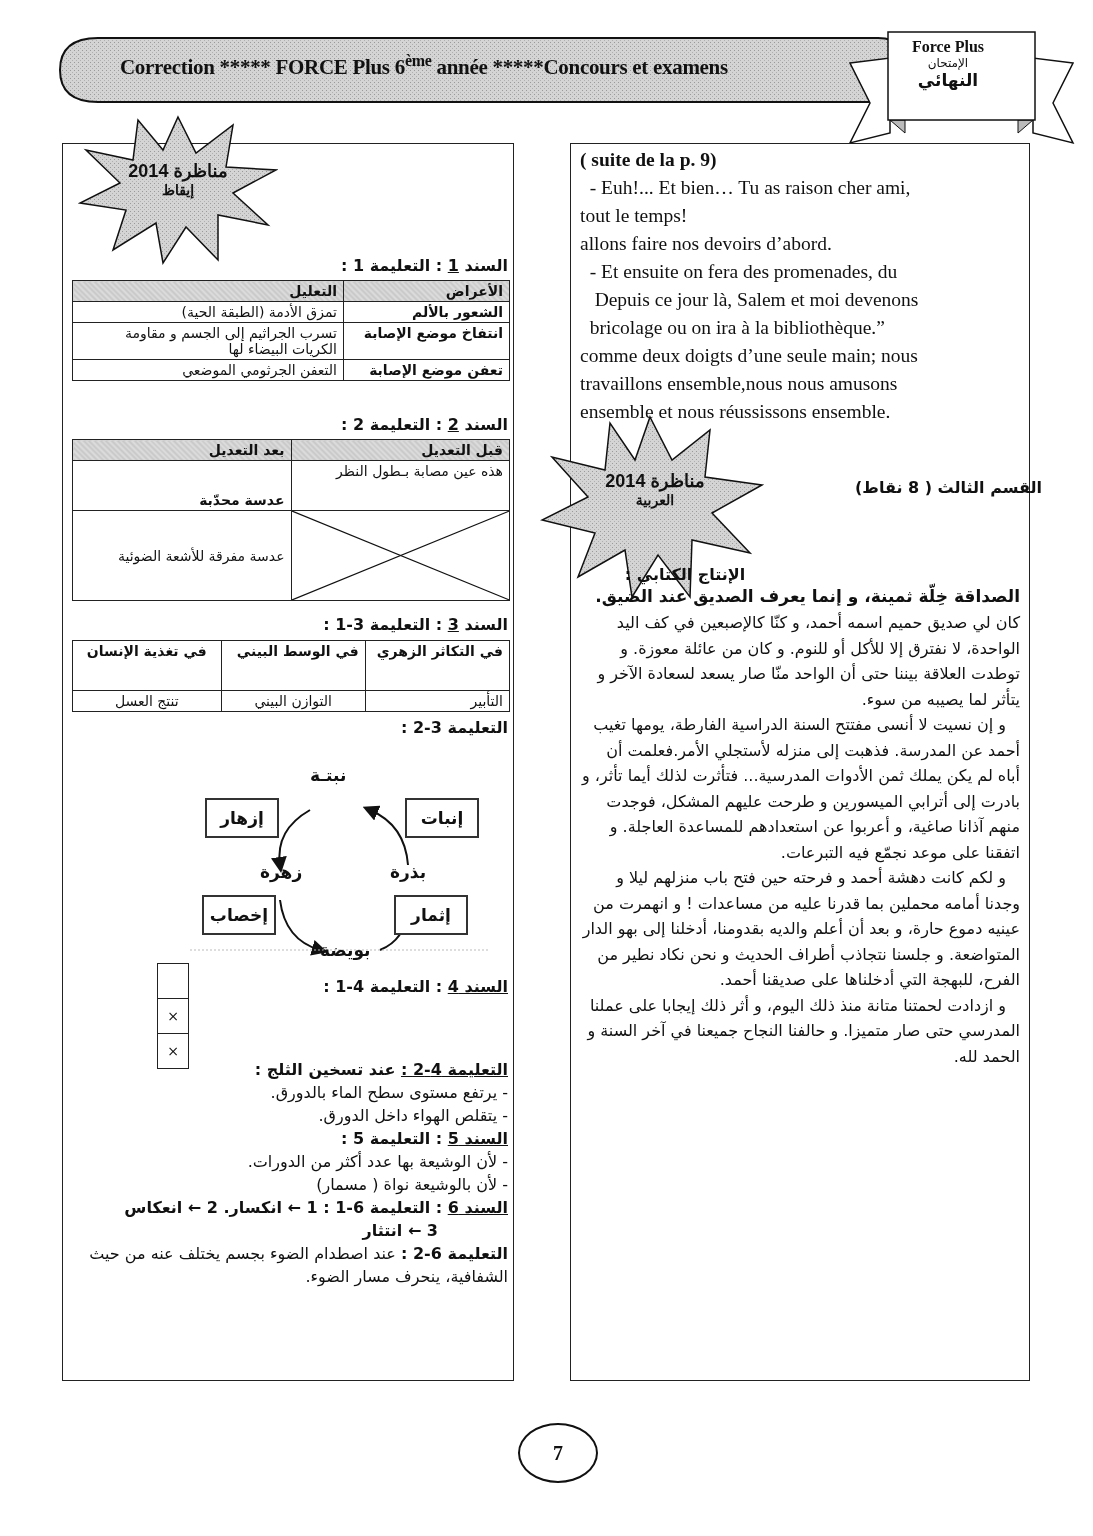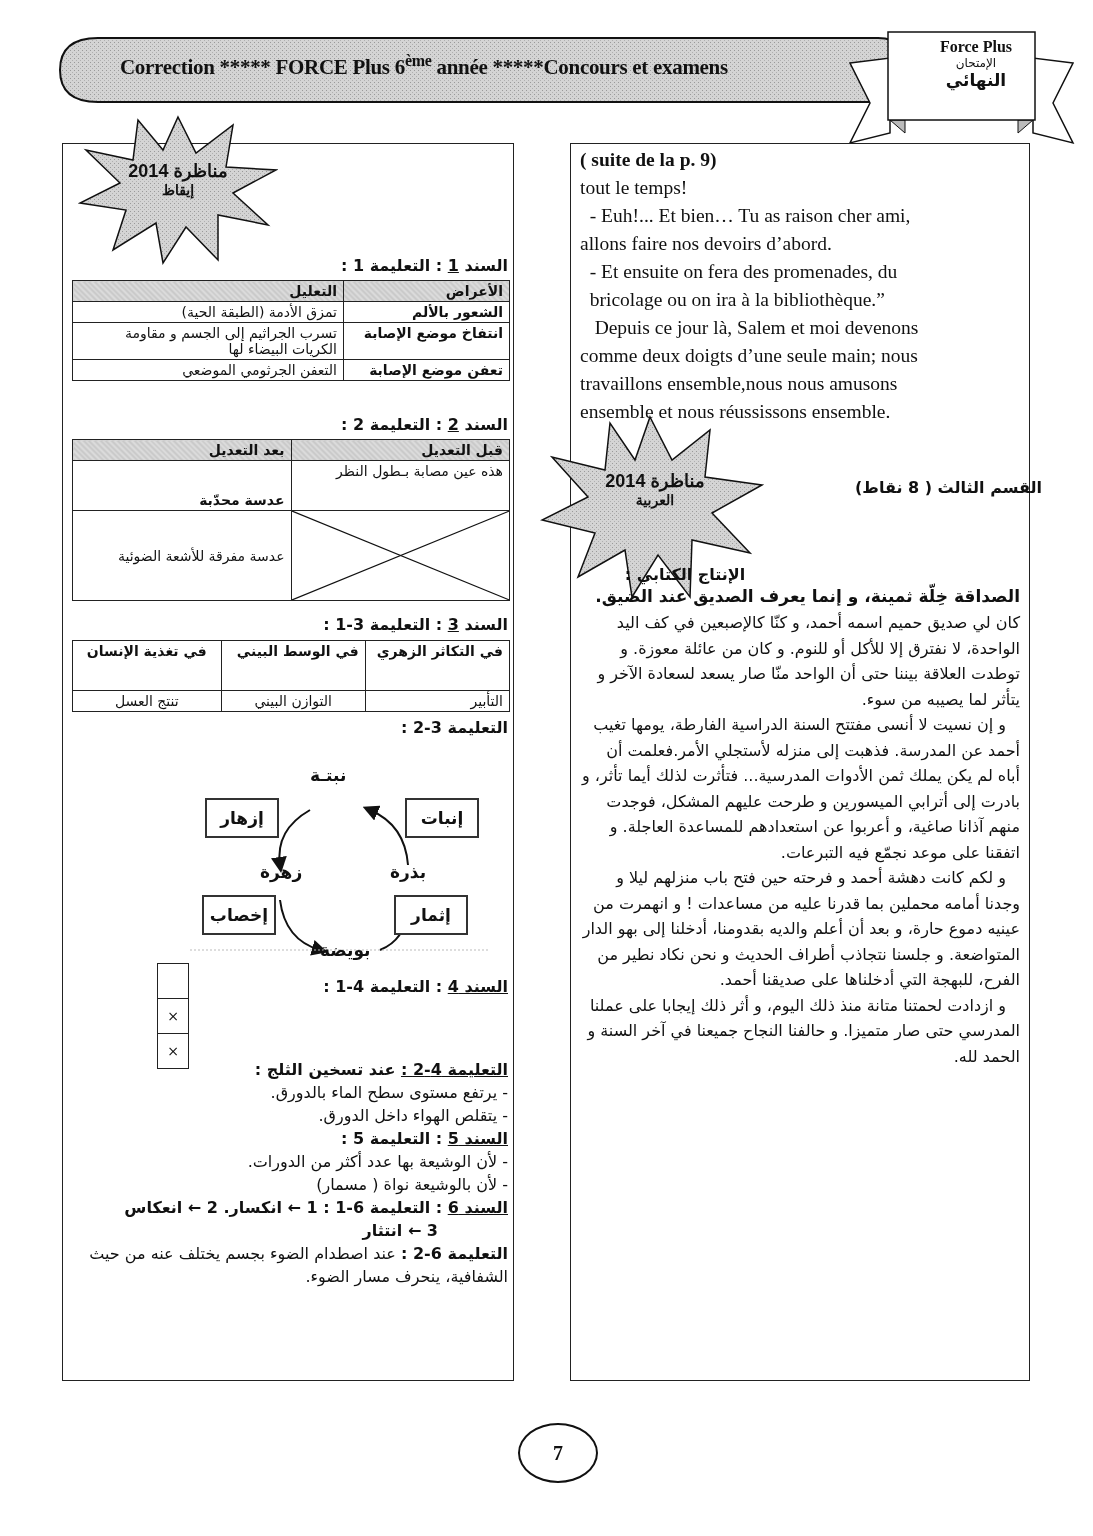--- a/index.html
+++ b/index.html
@@ -4,21 +4,21 @@
 <style>
   html, body { margin:0; padding:0; background:#fff; }
   body { width:1093px; height:1536px; position:relative; overflow:hidden; font-family:"Liberation Serif", serif; color:#111; }
   .abs { position:absolute; }
 
   
   #banner { left:58px; top:30px; width:860px; height:80px; }
   #banner-text { left:120px; top:52px; width:760px; font-family:"Liberation Serif", serif; font-weight:bold; font-size:21px; white-space:nowrap; letter-spacing:-0.3px; }
   #banner-text sup { font-size:16px; }
   #badge-svg { left:830px; top:28px; width:263px; height:122px; }
-  #badge-text { left:888px; top:38px; width:120px; text-align:center;margin-left:28px; }
+  #badge-text { left:888px; top:38px; width:120px; text-align:center; }
   #badge-text .b1 { font-family:"Liberation Serif", serif; font-weight:bold; font-size:16px; }
   #badge-text .b2 { font-family:"DejaVu Sans", sans-serif; font-size:12px; direction:rtl; }
   #badge-text .b3 { font-family:"DejaVu Sans", sans-serif; font-size:17px; font-weight:bold; direction:rtl; }
 
   
   .col { border:1.5px solid #222; background:#fff; }
   #left-col { left:62px; top:143px; width:450px; height:1236px; }
   #right-col { left:570px; top:143px; width:458px; height:1236px; }
 
   .ar { direction:rtl; text-align:right; font-family:"DejaVu Sans", sans-serif; }
@@ -190,26 +190,26 @@
   <div>- لأن بالوشيعة نواة ( مسمار)</div>
   <div class="h-ar"><u>السند 6</u><span> : التعليمة 6-1 :  1 ← انكسار. 2 ← انعكاس</span></div>
   <div class="h-ar" style="padding-right:70px">3 ← انتثار</div>
   <div><span class="h-ar">التعليمة 6-2 :</span><span> عند اصطدام الضوء بجسم يختلف عنه من حيث الشفافية، ينحرف مسار الضوء.</span></div>
 </div>
 
 <div class="abs col" id="right-col"></div>
 
 <div class="abs" id="fr-text">
   <div class="head">( suite de la p. 9)</div>
+  <div style="white-space:pre">  - Euh!... Et bien… Tu as raison cher ami,</div>
   <div style="white-space:pre">tout le temps!</div>
-  <div style="white-space:pre">  - Euh!... Et bien… Tu as raison cher ami,</div>
   <div style="white-space:pre">allons faire nos devoirs d’abord.</div>
   <div style="white-space:pre">  - Et ensuite on fera des promenades, du</div>
+  <div style="white-space:pre">   Depuis ce jour là, Salem et moi devenons</div>
   <div style="white-space:pre">  bricolage ou on ira à la bibliothèque.”</div>
-  <div style="white-space:pre">   Depuis ce jour là, Salem et moi devenons</div>
   <div style="white-space:pre">comme deux doigts d’une seule main; nous</div>
   <div style="white-space:pre">travaillons ensemble,nous nous amusons</div>
   <div style="white-space:pre">ensemble et nous réussissons ensemble.</div>
 </div>
 
 <svg class="abs" style="left:540px;top:415px;width:225px;height:185px;" viewBox="0 0 225 185">
   <polygon points="110,2 132,45 170,15 165,62 222,70 172,98 210,138 152,125 150,182 118,140 92,182 85,135 38,162 55,118 2,105 48,82 12,42 65,55 70,8 95,45" fill="url(#dots)" stroke="#111" stroke-width="1.5"></polygon>
 </svg>
 <div class="abs star-label" style="left:590px;top:470px;width:130px;">
   <div style="font-size:18px">مناظرة 2014</div>

